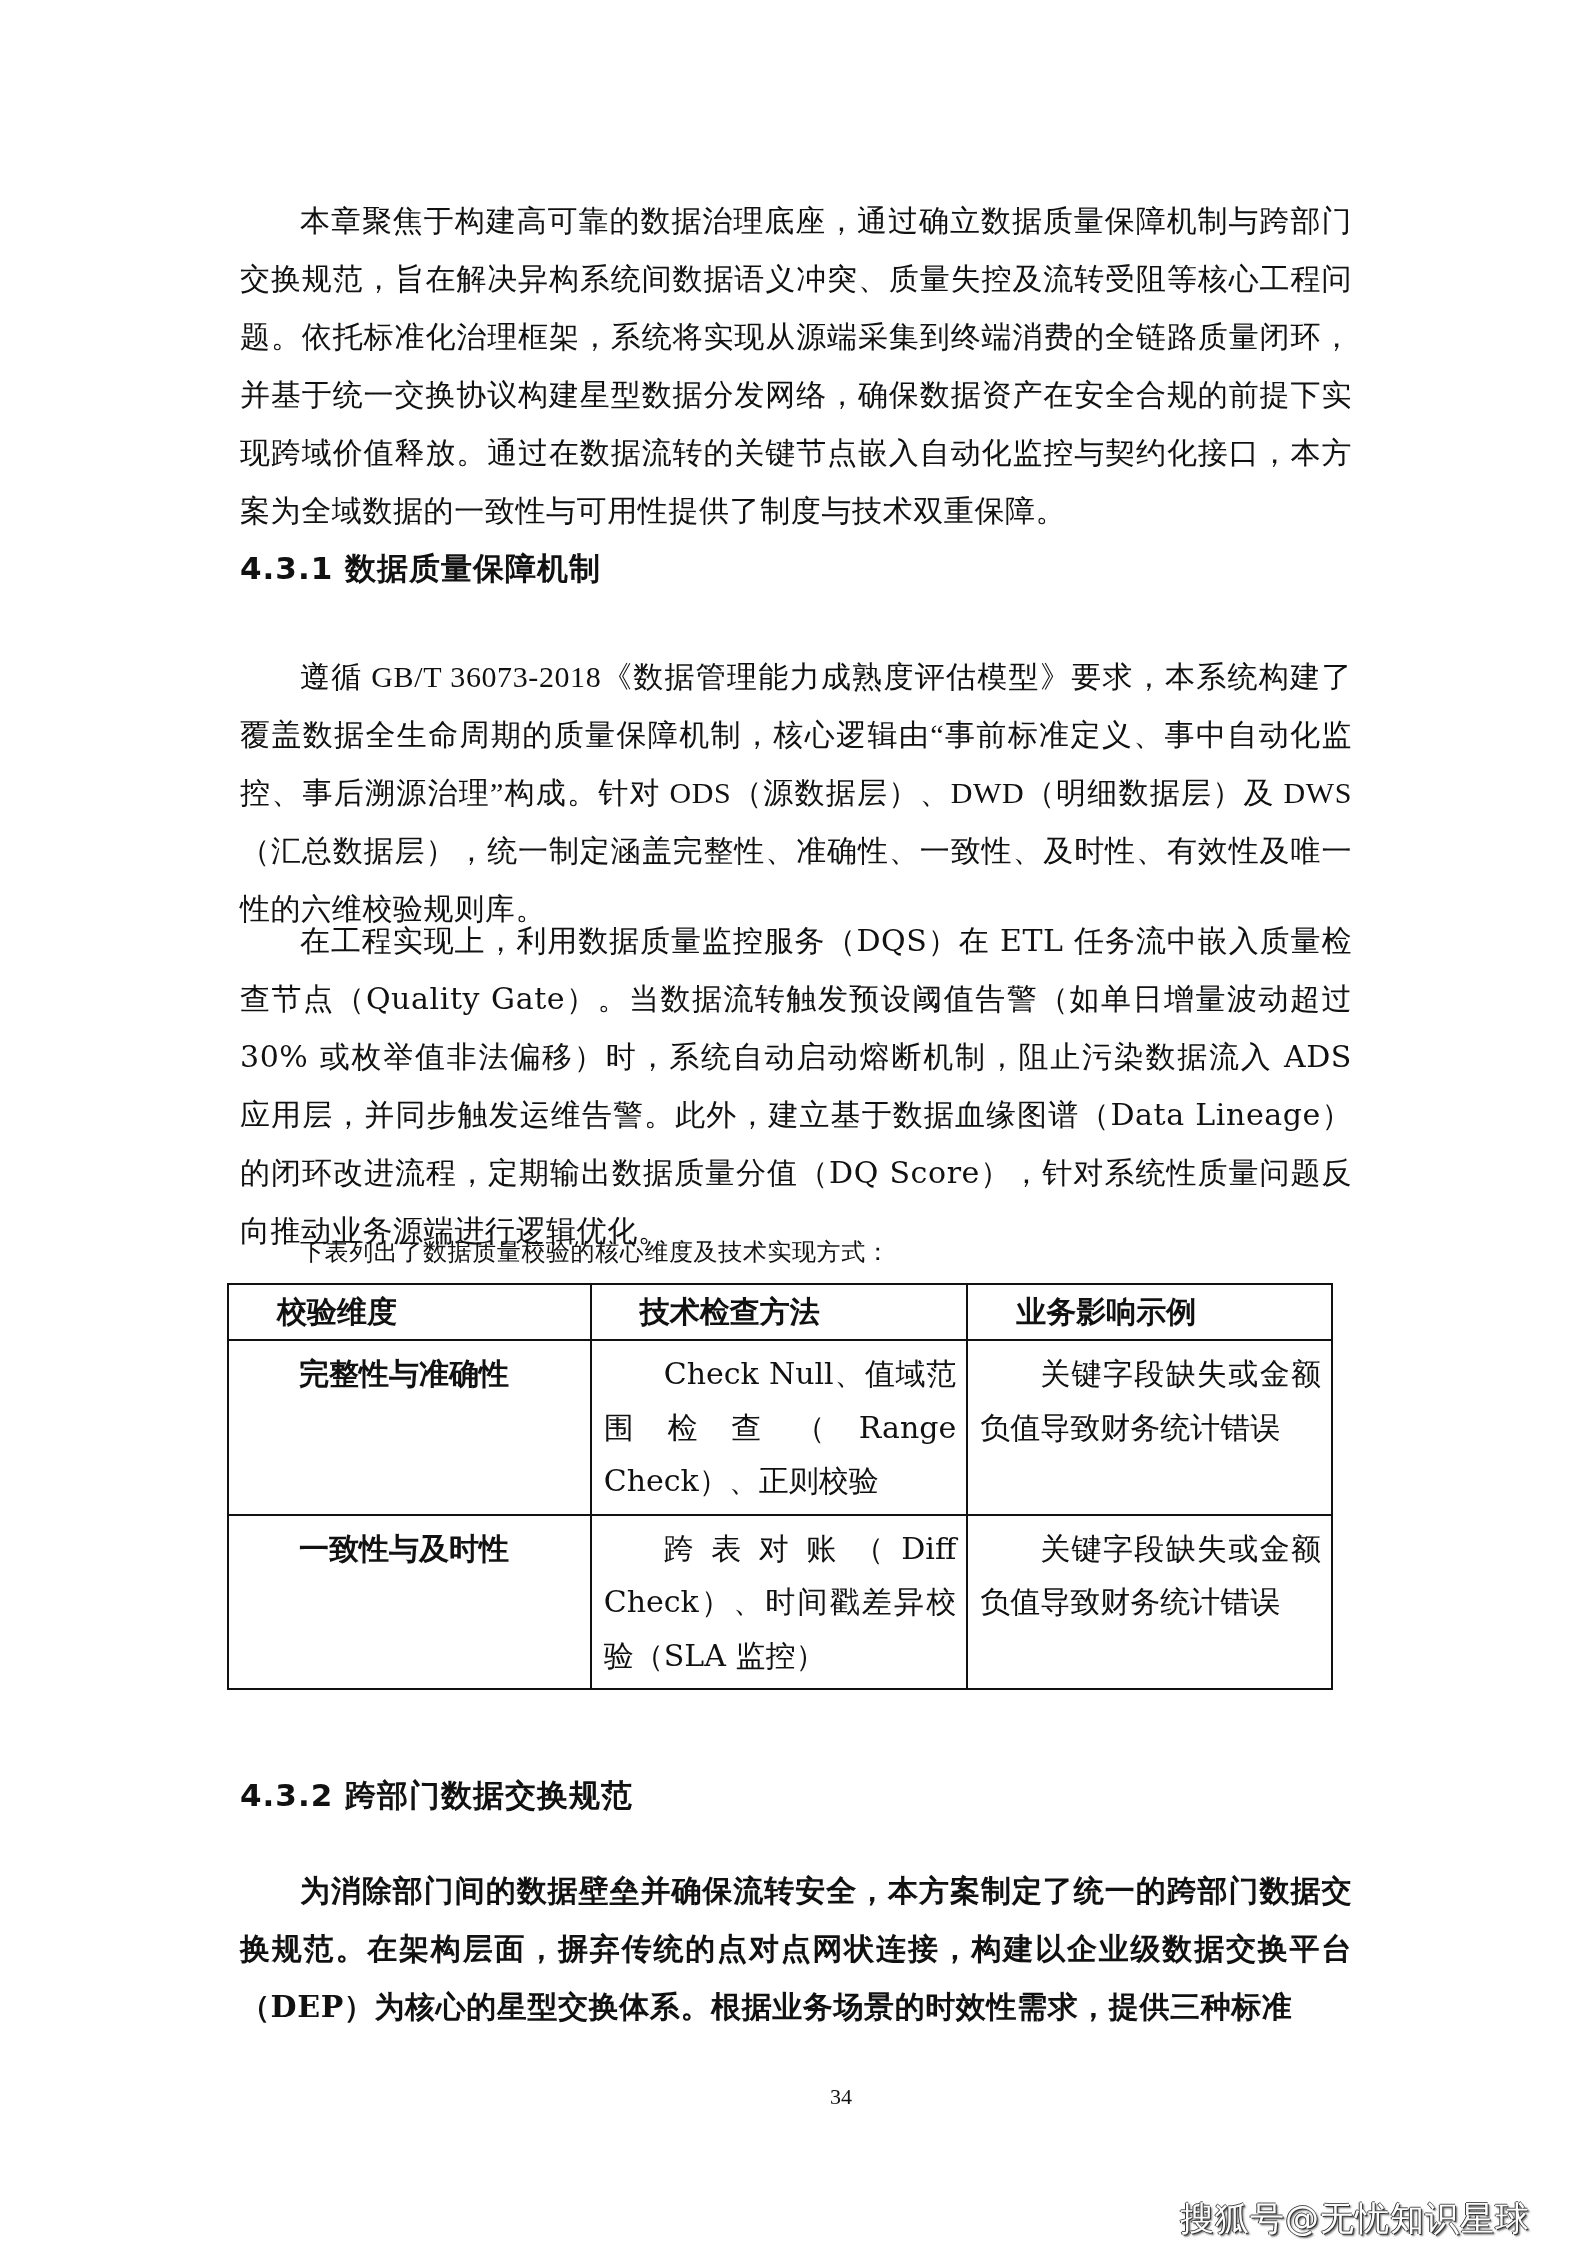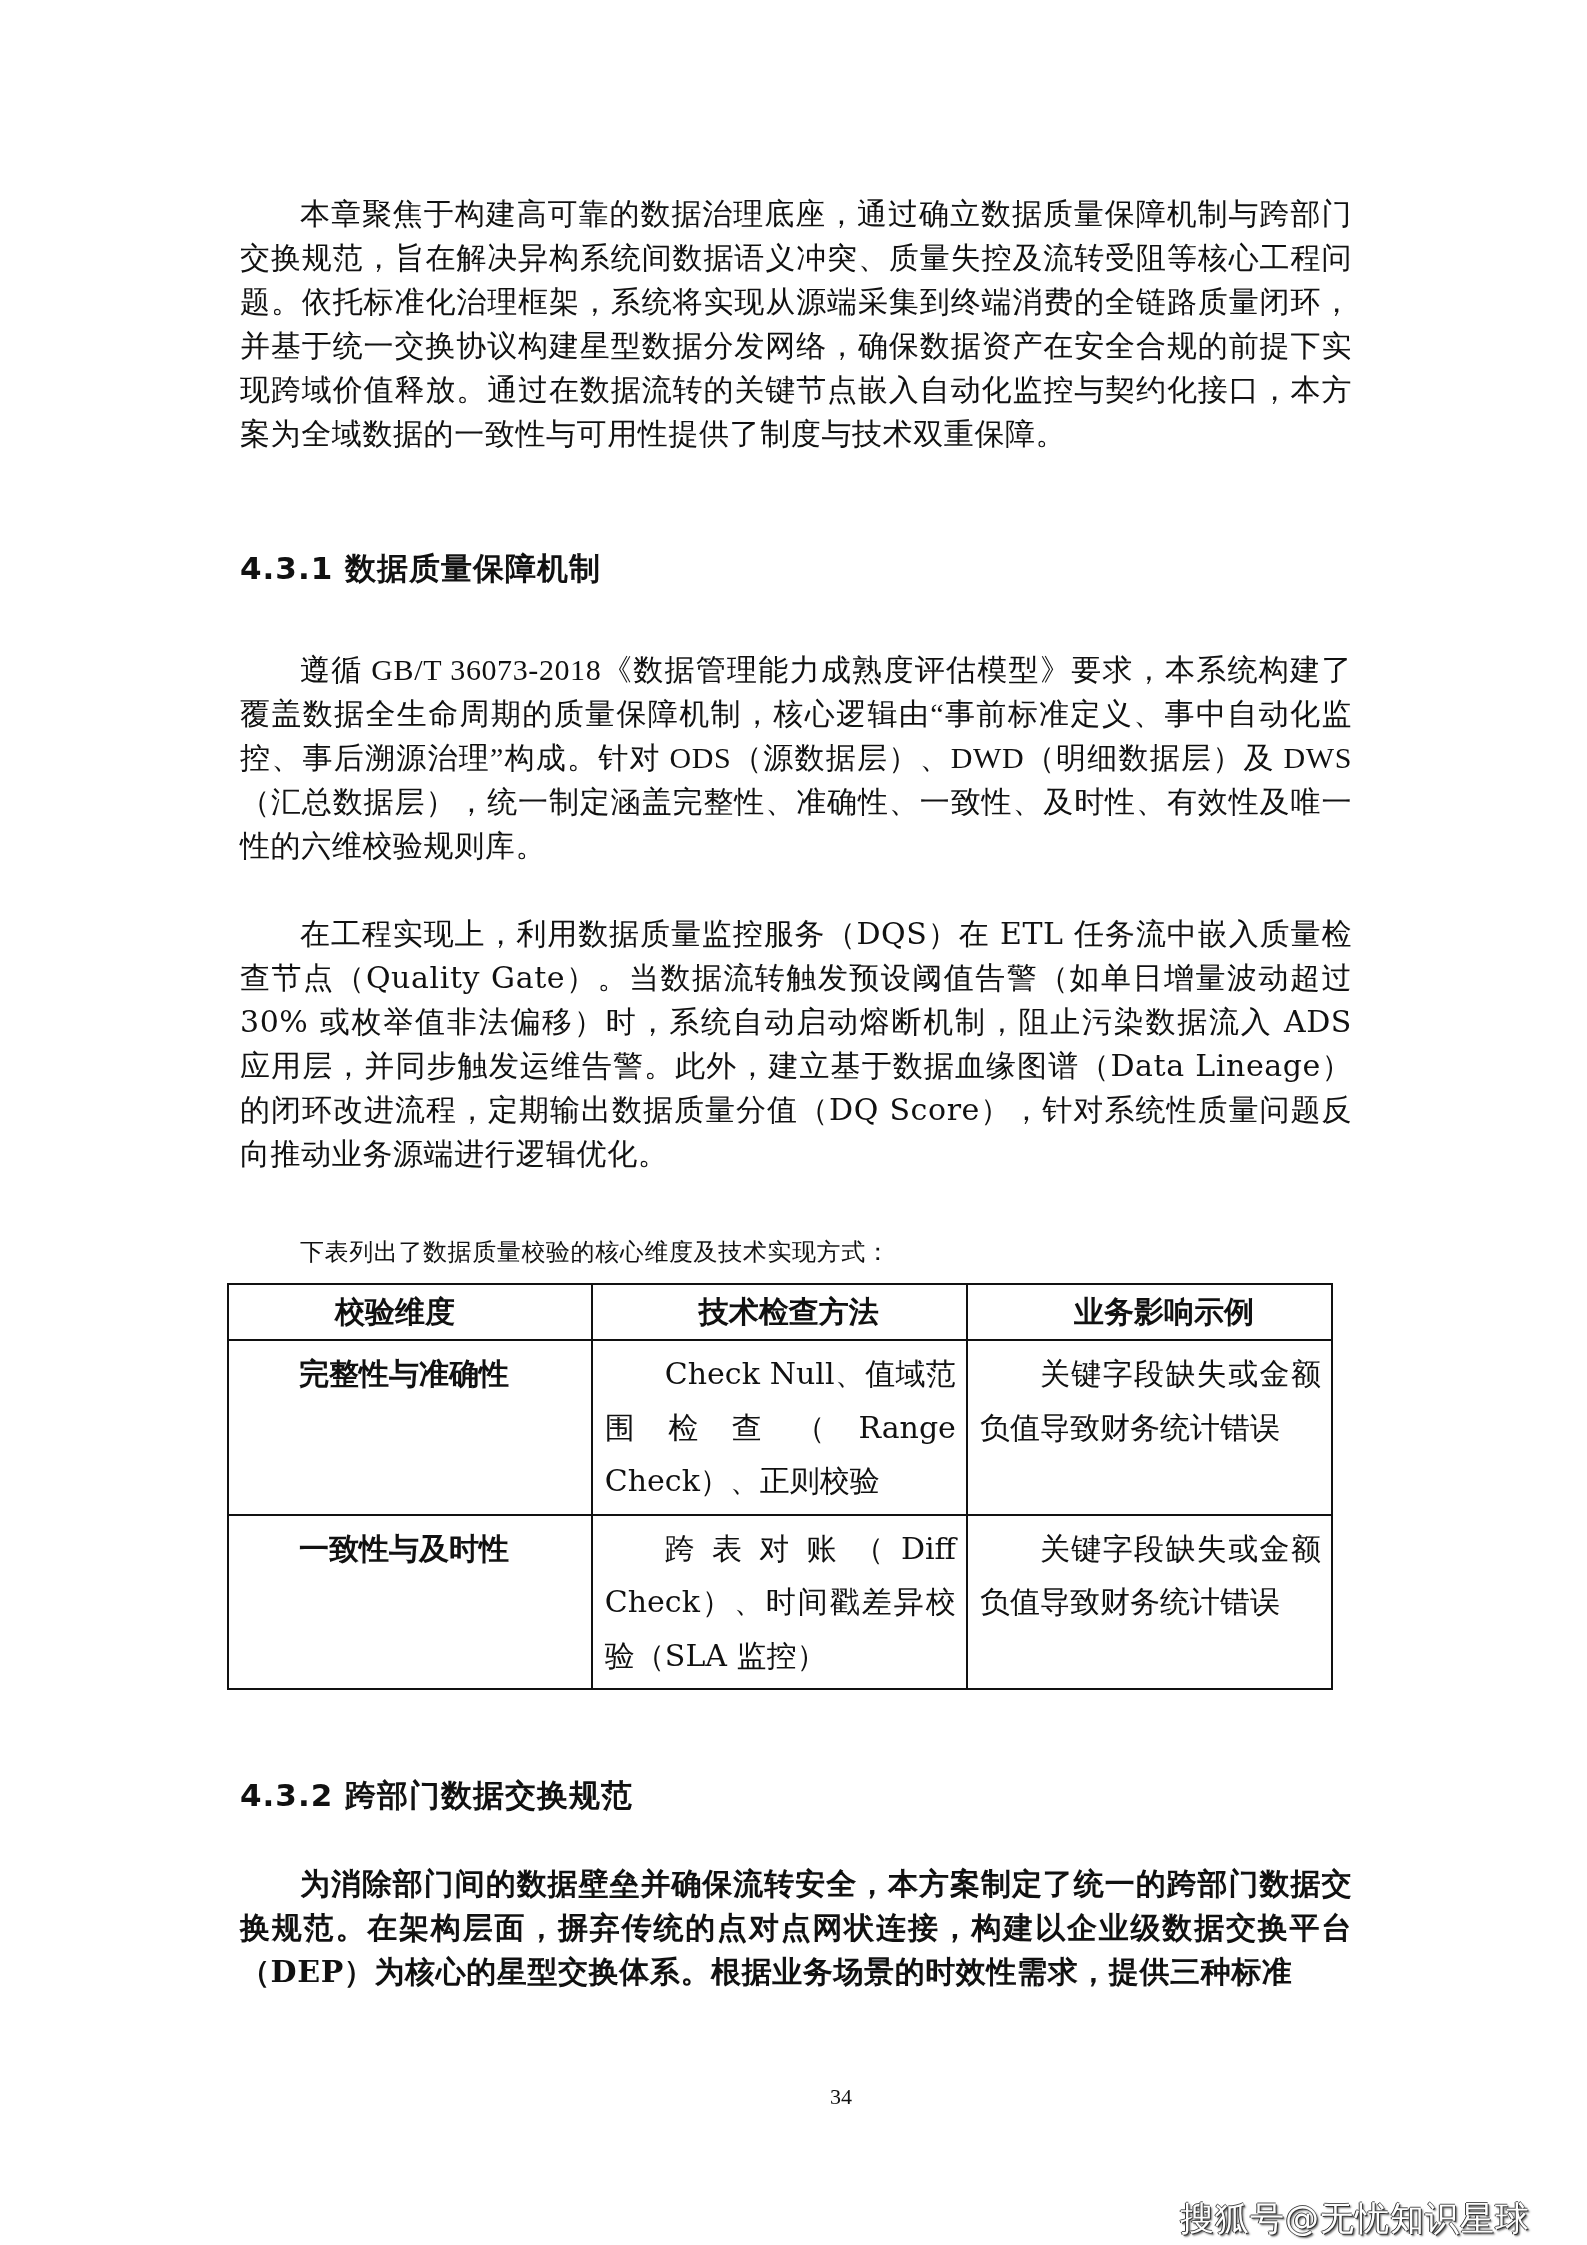--- a/index.html
+++ b/index.html
@@ -1,28 +1,28 @@
 <!DOCTYPE html>
 <html><head>
 <meta charset="utf-8">
 <style>
   html, body { margin: 0; padding: 0; background: #ffffff; }
   body { width: 1587px; height: 2245px; position: relative; overflow: hidden;
          font-family: "DejaVu Serif", "Liberation Serif", serif; color: #111; }
   .page { position: absolute; left: 0; top: 0; width: 1587px; height: 2245px; }
   .para { position: absolute; left: 240px; width: 1112px; font-size: 30px;
-          line-height: 44px; text-align: justify; text-indent: 60px; letter-spacing: 0.6px; }
+          line-height: 58px; text-align: justify; text-indent: 60px; letter-spacing: 0.6px; }
   .heading { position: absolute; left: 240px; font-family: "DejaVu Sans", "Liberation Sans", sans-serif;
              font-weight: bold; font-size: 31px; letter-spacing: 1px; }
   .caption { position: absolute; left: 300px; font-size: 24px; letter-spacing: 0.6px; }
   table.qtable { position: absolute; left: 227px; top: 1283px; width: 1106px;
                  border-collapse: collapse; font-size: 30px; }
   table.qtable td, table.qtable th { border: 2px solid #111; vertical-align: top;
       padding: 6px 10px 6px 12px; line-height: 53.5px; text-align: justify; }
-  table.qtable th { font-weight: bold; text-align: left; padding-left: 106px; height: 42px; line-height: 42px; }
+  table.qtable th { font-weight: bold; text-align: left; padding-left: 48px; height: 42px; line-height: 42px; }
   table.qtable td.dim { font-weight: bold; padding-left: 70px; }
   td .indent { text-indent: 60px; display: block; }
   .col1 { width: 368px; } .col2 { width: 368px; } .col3 { width: 370px; }
   .page-number { position: absolute; left: 814px; top: 2084px; font-size: 22px;
                  font-family: Liberation Serif, serif; margin-left: 16px; }
   .watermark { position: absolute; left: 1180px; top: 2196px; font-size: 34px;
                font-family: "DejaVu Sans", sans-serif; color: #ffffff; letter-spacing: 1px;
                text-shadow: 1px 1px 0 #333, -1px 0 0 #333, 0 -1px 0 #555, 2px 2px 2px #666; }
 </style>
 </head>

